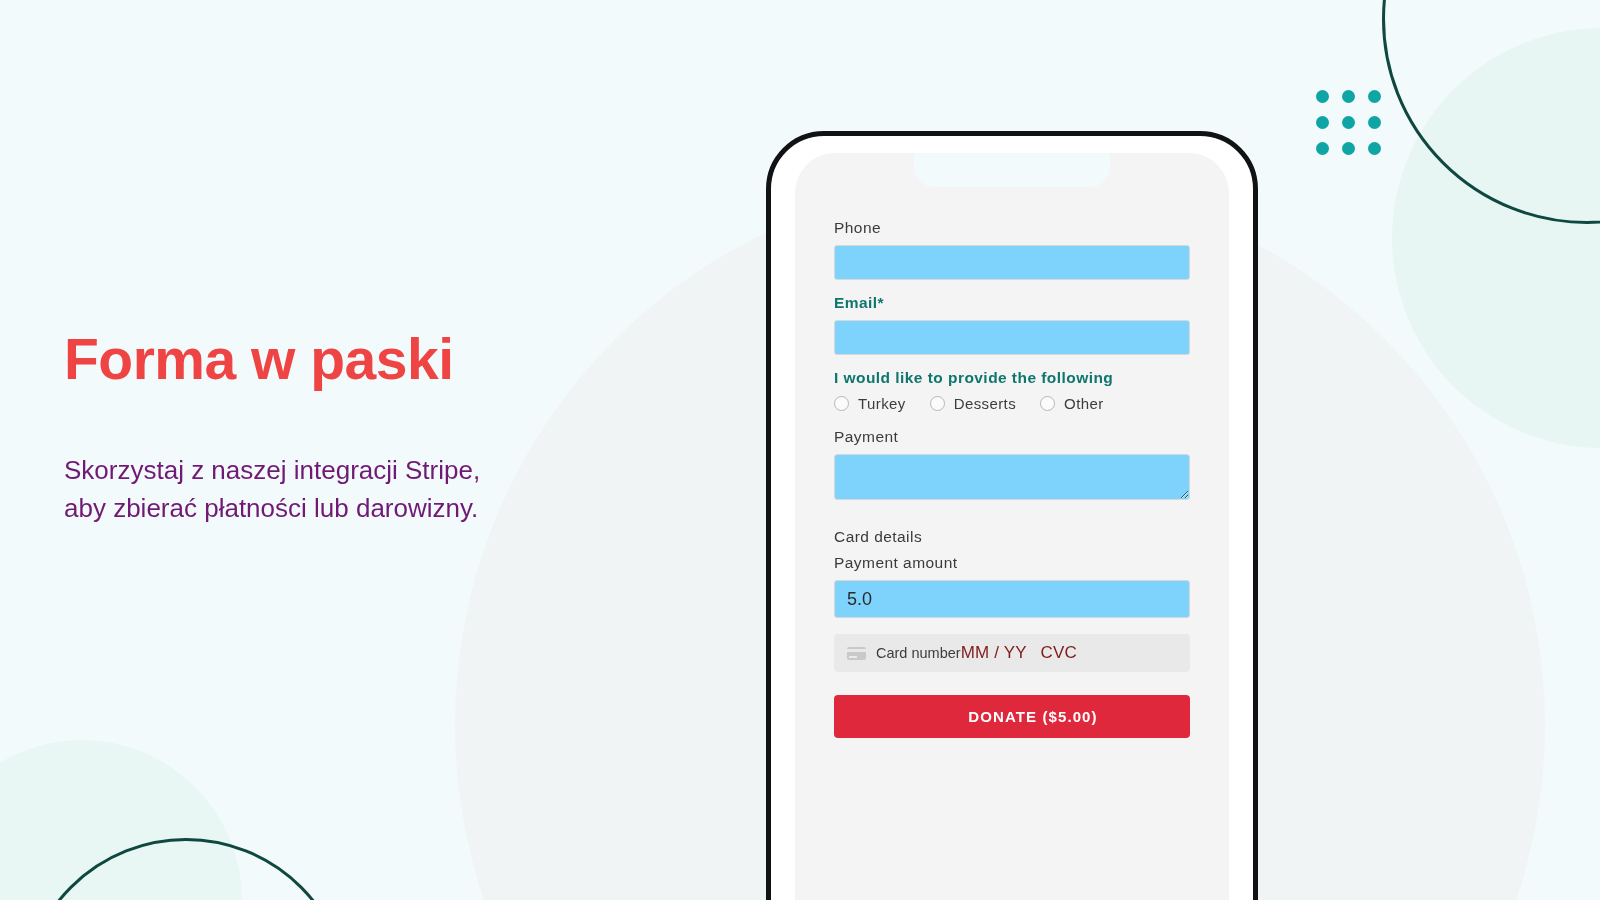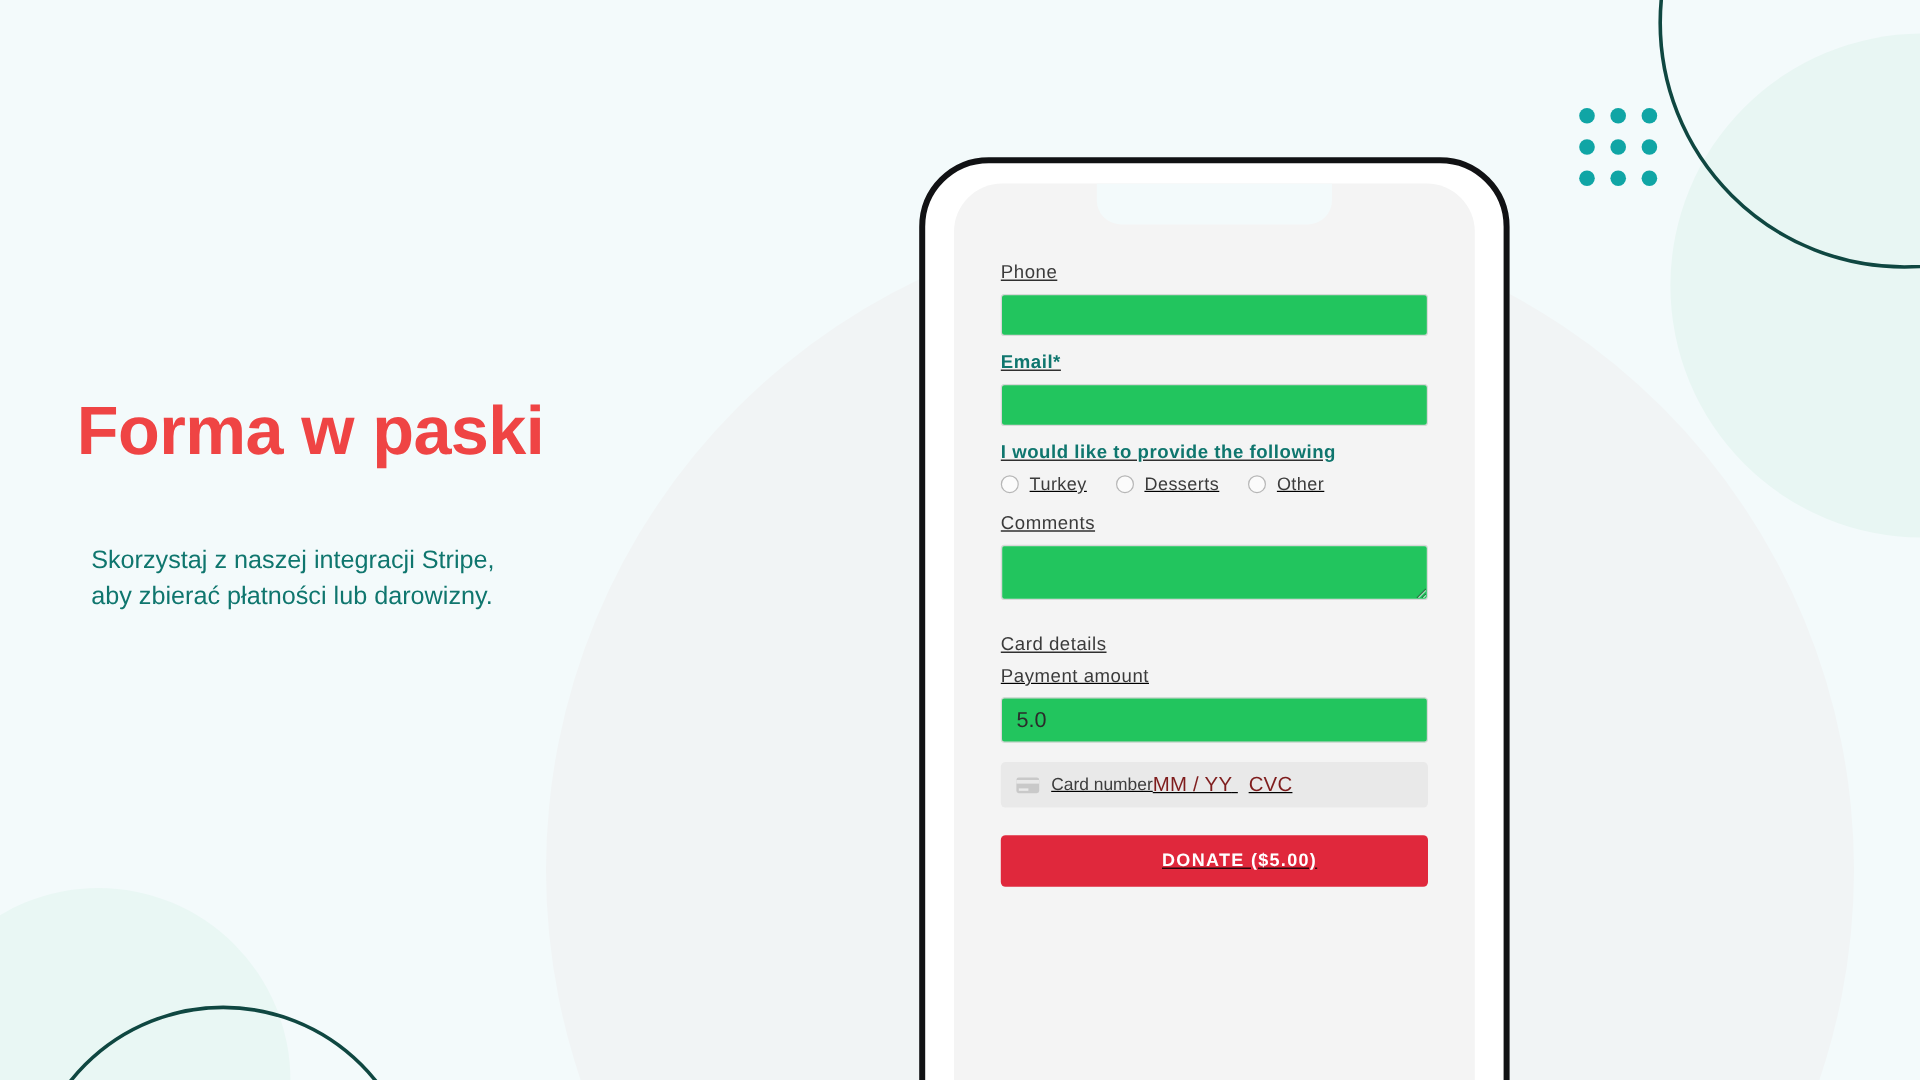--- a/index.html
+++ b/index.html
@@ -97,24 +97,24 @@
   }
   .headline {
     margin: 0;
     font-size: 57px;
     line-height: 1.05;
     font-weight: bold;
     letter-spacing: -0.5px;
     color: #ef4444;
   }
   .subcopy {
-    margin: 62px 0 0 12px;
-    font-size: 21px;
+    margin: 62px 0 0 0;
+    font-size: 26px;
     line-height: 1.45;
-    color: #0f766e;
+    color: #701a75;
     font-weight: normal;
   }
   .subcopy .l2 { display: block; }
 
   
   .phone {
     position: absolute;
     left: 766px;
     top: 131px;
     width: 492px;
@@ -144,36 +144,35 @@
     height: 34px;
     background: #f3fafb;
     border-radius: 0 0 20px 20px;
   }
 
   .form {
     position: absolute;
     left: 39px;
     top: 66px;
     right: 39px;
-    text-decoration: underline;
   }
 
   .field { margin-bottom: 14px; }
   .field-label {
     font-size: 15.5px;
     color: #3b3b3b;
     letter-spacing: 0.45px;
     margin-bottom: 8px;
     font-weight: normal;
   }
   .field-label.bold { font-weight: bold; color: #0f766e; }
   .text-input {
     width: 100%;
     height: 35px;
-    background: #22c55e;
+    background: #7dd3fc;
     border: 1px solid #d8d8d8;
     border-radius: 3px;
     box-sizing: border-box;
     font-family: "Liberation Sans", sans-serif;
     font-size: 16px;
     color: #2b2b2b;
     padding: 16px 12px;
     outline: none;
   }
   .text-input.tall { height: 46px; }
@@ -331,21 +330,21 @@
               <span class="radio-label">Desserts</span>
             </label>
             <label class="radio-opt">
               <span class="radio-dot"></span>
               <span class="radio-label">Other</span>
             </label>
           </div>
         </div>
 
         <div class="field">
-          <div class="field-label">Comments</div>
+          <div class="field-label">Payment</div>
           <textarea class="text-input tall" placeholder="" style=""></textarea>
         </div>
 
         <div class="section-gap"></div>
 
         <div class="field-label">Card details</div>
 
         <div class="field">
           <div class="field-label">Payment amount</div>
           <input class="text-input amount" type="text" value="5.0" style="">

